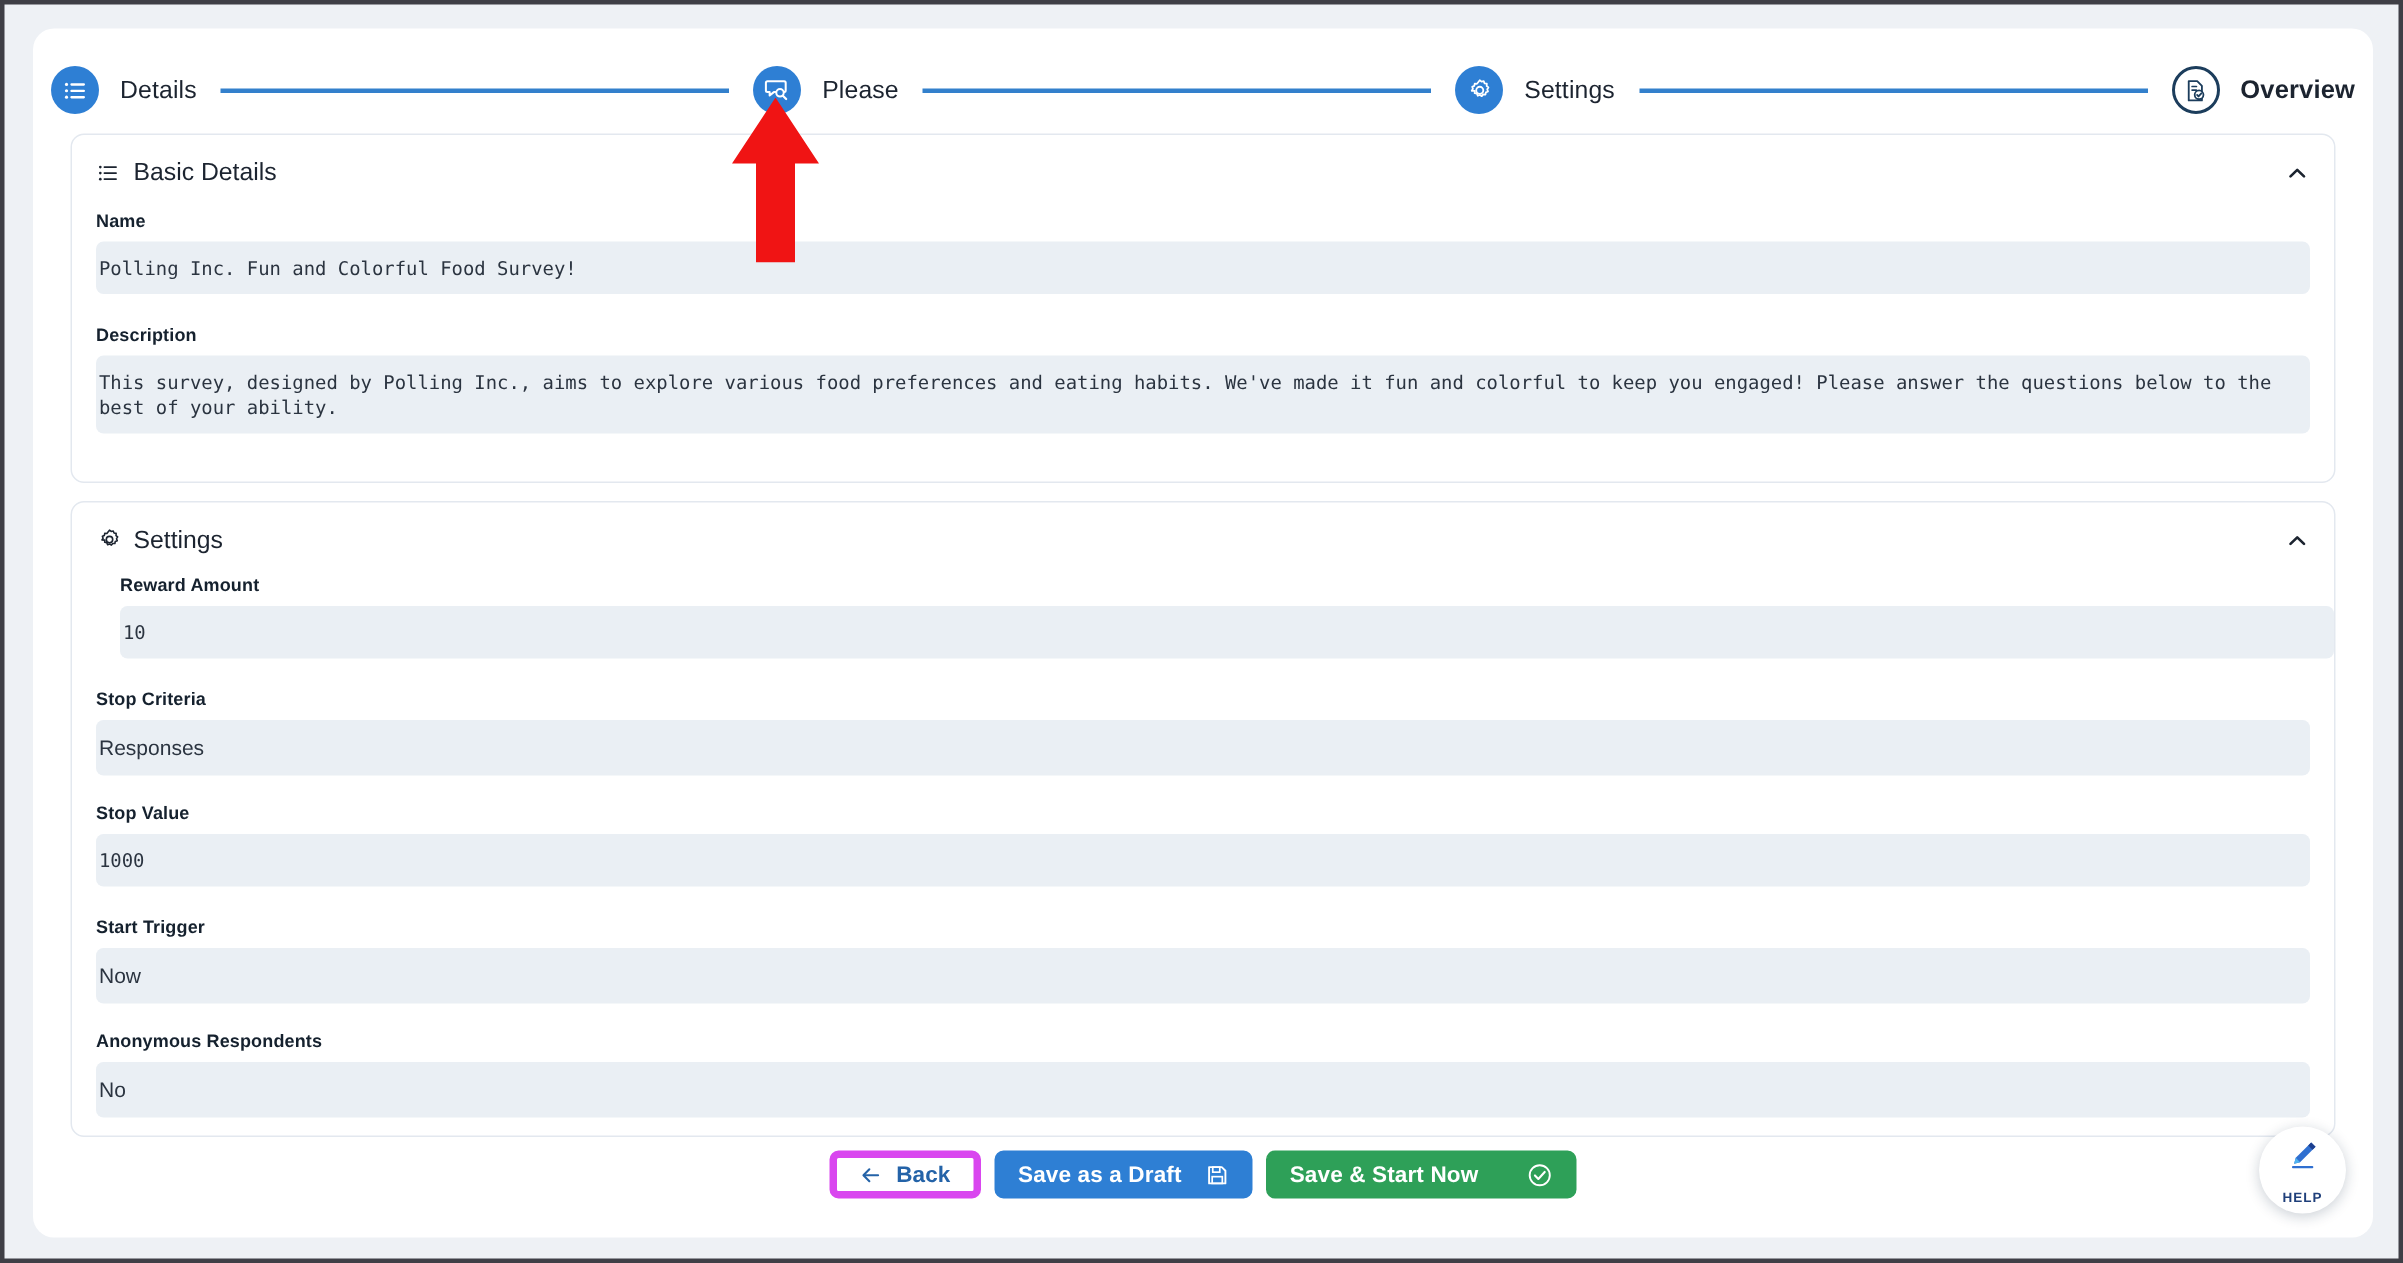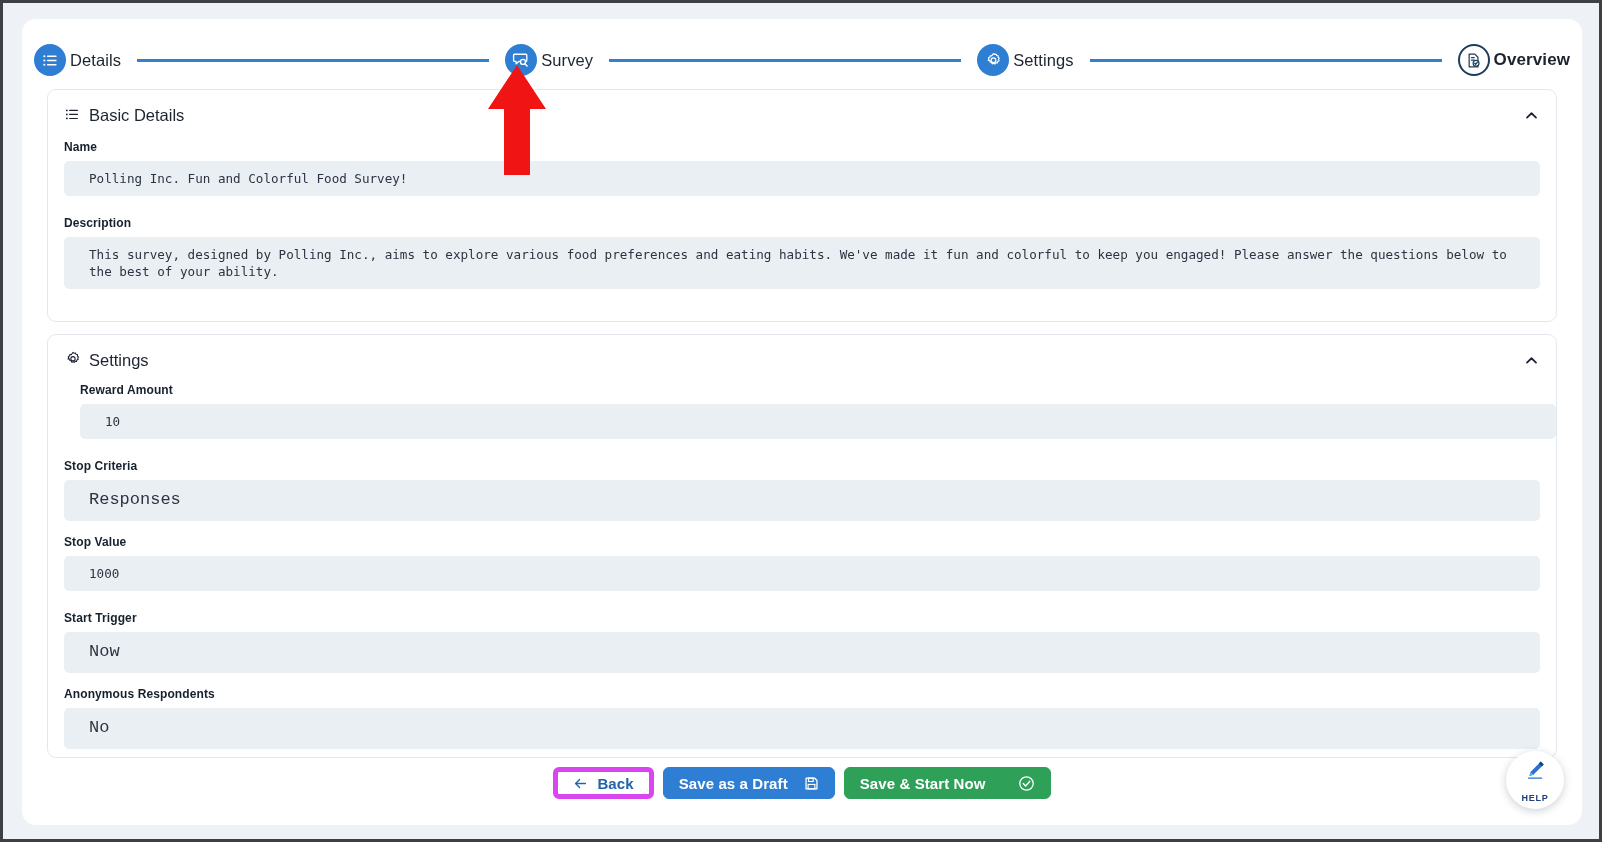--- a/index.html
+++ b/index.html
@@ -28,21 +28,21 @@
   .stepper {
     position: absolute;
     left: 12px; top: 14px;
     width: 1536px; height: 54px;
     display: flex;
     align-items: center;
   }
   .step {
     display: flex;
     align-items: center;
-    gap: 4px;
+    gap: 14px;
     flex: 0 0 auto;
   }
   .step-circle {
     width: 32px; height: 32px;
     border-radius: 50%;
     background: #2e7fd4;
     display: flex;
     align-items: center;
     justify-content: center;
     color: #ffffff;
@@ -86,21 +86,21 @@
   .panel-head {
     position: relative;
     height: 36px;
     display: flex;
     align-items: center;
     padding: 0 16px;
     margin-top: 7px;
   }
   .panel-title {
     display: flex;
-    align-items: flex-start;
+    align-items: center;
     gap: 8px;
     font-size: 16.5px;
     color: #1c2430;
   }
   .panel-title .sec-icon {
     display: inline-flex;
     align-items: center;
     justify-content: center;
     width: 17px; height: 17px;
     color: #1c2430;
@@ -118,28 +118,28 @@
   .field-label {
     font-size: 12px;
     font-weight: bold;
     color: #15212e;
     margin-bottom: 7px;
     letter-spacing: .1px;
   }
   .field-value {
     background: #eaeff4;
     border-radius: 5px;
-    padding: 9px 25px;
+    padding: 9px 2px;
     font-size: 13.5px;
     color: #2b3440;
     min-height: 34px;
     line-height: 1.35;
   }
   .mono { font-family: "DejaVu Sans Mono", monospace; font-size: 12.6px; }
-  .sans { font-family: Liberation Mono, monospace; font-size: 17px; }
+  .sans { font-family: Liberation Sans, sans-serif; font-size: 14px; }
 
   
   .f-name   { position: absolute; left: 0; top: 50px;  width: 100%; }
   .f-desc   { position: absolute; left: 0; top: 126px; width: 100%; }
   .f-reward { position: absolute; left: 16px; top: 48px;  width: 100%; }
   .f-crit   { position: absolute; left: 0; top: 124px; width: 100%; }
   .f-stopv  { position: absolute; left: 0; top: 200px; width: 100%; }
   .f-start  { position: absolute; left: 0; top: 276px; width: 100%; }
   .f-anon   { position: absolute; left: 0; top: 352px; width: 100%; }
 
@@ -240,21 +240,21 @@
       <div class="connector"></div>
 
       <div class="step">
         <span class="step-circle">
           <svg width="18" height="18" viewBox="0 0 18 18" fill="none">
             <path d="M2.6 3.2h11.2c.6 0 1 .45 1 1v5.2c0 .55-.4 1-1 1H6.9l-2.8 2.3v-2.3H2.6c-.6 0-1-.45-1-1V4.2c0-.55.4-1 1-1z" stroke="currentColor" stroke-width="1.35" fill="none" stroke-linejoin="round"></path>
             <circle cx="11.0" cy="10.9" r="2.5" stroke="currentColor" stroke-width="1.35" fill="#2e7fd4"></circle>
             <line x1="12.9" y1="12.8" x2="15.1" y2="15.0" stroke="currentColor" stroke-width="1.5" stroke-linecap="round"></line>
           </svg>
         </span>
-        <span class="step-label">Survey</span>
+        <span class="step-label">Please</span>
       </div>
 
       <div class="connector"></div>
 
       <div class="step">
         <span class="step-circle">
           <svg width="17" height="17" viewBox="0 0 18 18" fill="none">
             <path d="M9 1.6l1.25 1.0 1.55-.35.6 1.5 1.58.3-.1 1.6 1.25 1.0-.85 1.35.55 1.5-1.5.6-.3 1.58-1.6-.1-1.0 1.25-1.35-.85-1.5.55-.6-1.5-1.58-.3.1-1.6L3.35 9.0l.85-1.35-.55-1.5 1.5-.6.3-1.58 1.6.1L8.05 2.8 9 1.6z" stroke="currentColor" stroke-width="1.25" fill="none" stroke-linejoin="round"></path>
             <circle cx="9" cy="8.7" r="2.5" stroke="currentColor" stroke-width="1.3" fill="none"></circle>
           </svg>

